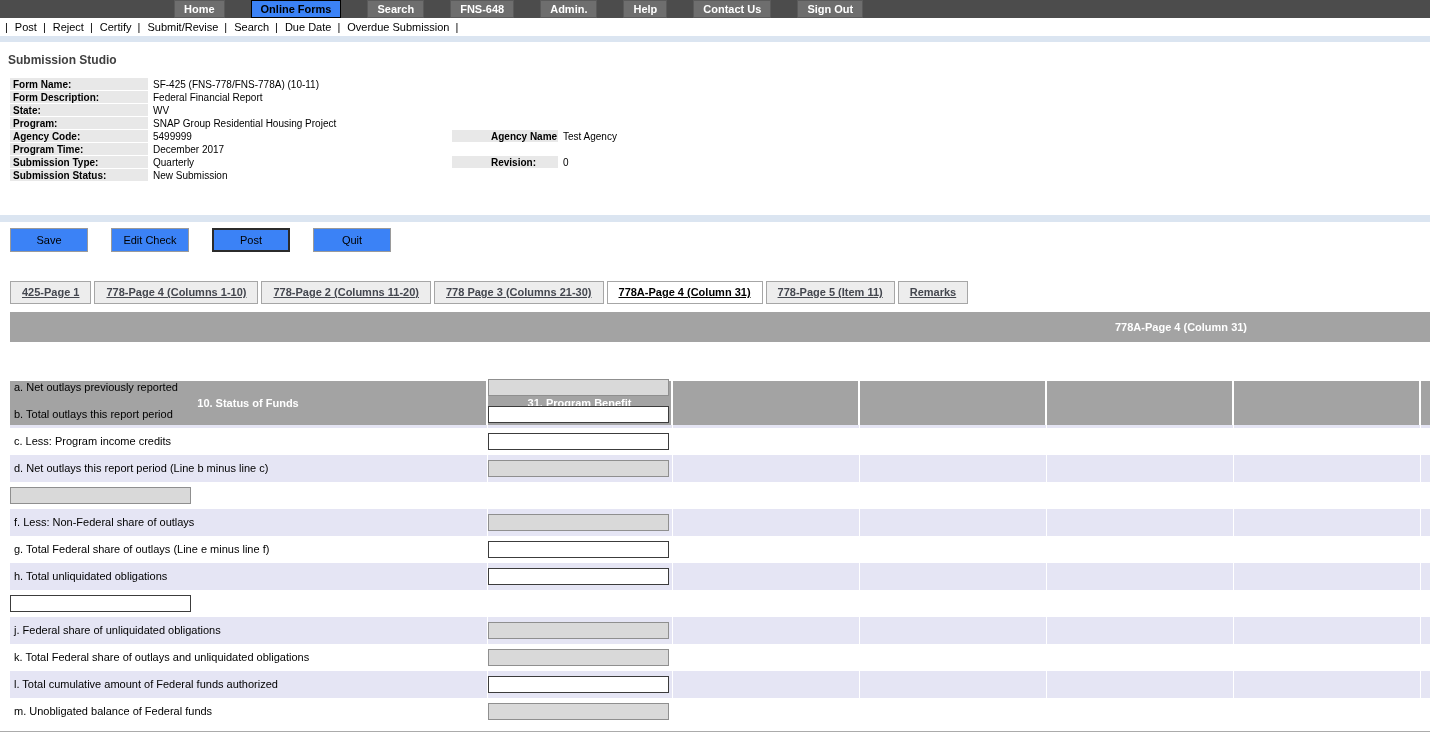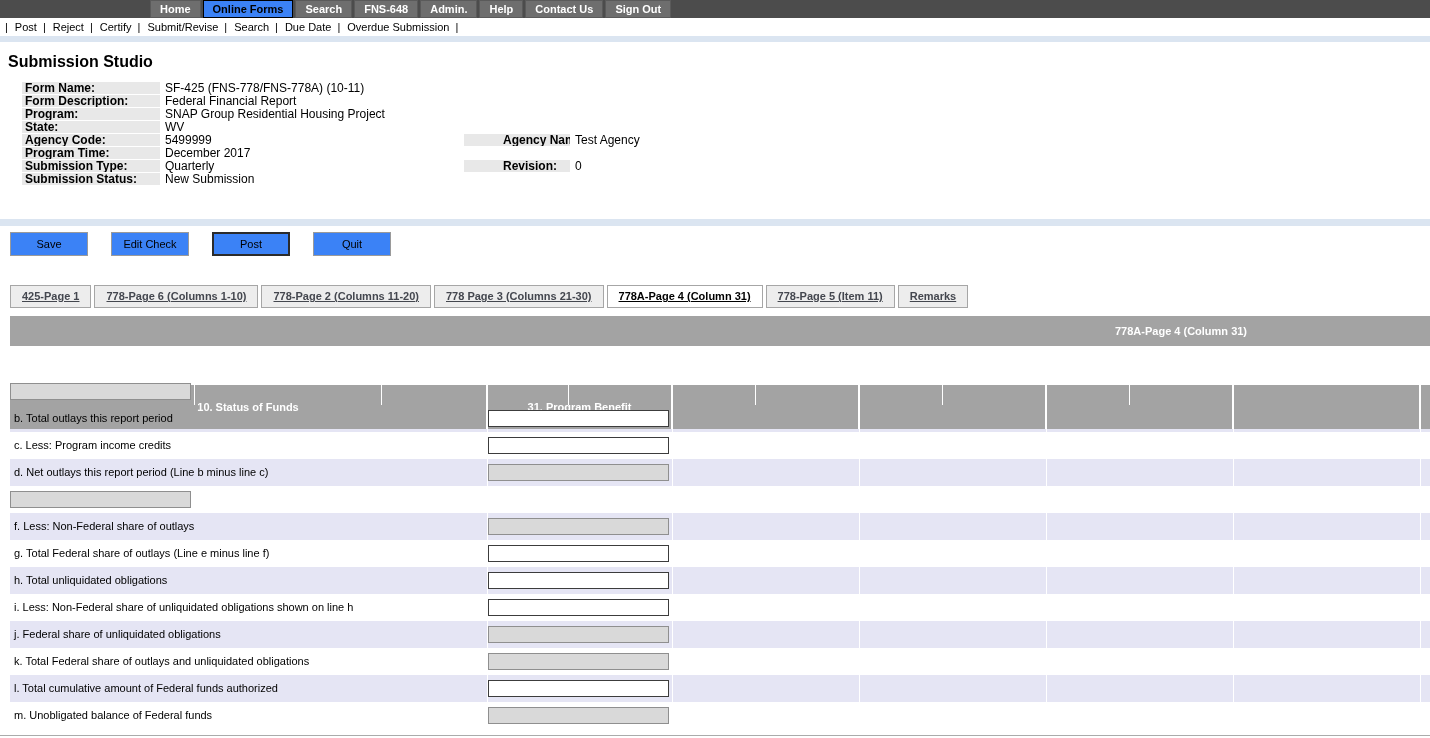--- a/index.html
+++ b/index.html
@@ -11,44 +11,44 @@
   }
 
   
   .topnav {
     height:18px; background:#4c4c4c;
     display:flex; align-items:stretch; padding-left:150px;
   }
   .navtab {
     background:#6e6e6e; color:#fff; font-size:11px; font-weight:bold;
     padding:0 9px; margin-right:2px; display:flex; align-items:center;
-    cursor:pointer; border:1px solid #5a5a5a;
+    cursor:pointer; border:1px solid #5a5a5a;margin-left:24px;
   }
   .navtab.active { background:#3b82f6; color:#000; border:1px solid #000; }
 
   
   .submenu {
     height:18px; display:flex; align-items:center;
     font-size:11px; padding-left:2px; background:#fff;
   }
   .smi { color:#000; margin:0 3px; cursor:pointer; white-space:nowrap; }
   .smi::before { content:"|"; margin-right:7px; color:#000; }
   .smi-end::before { content:"|"; margin-left:3px; }
 
   .blueband { height:6px; background:#dbe5f1; }
 
   
   .title {
-    color:#000000; font-size:16px; font-weight:bold;
+    color:#404040; font-size:12px; font-weight:bold;
     margin:11px 0 11px 8px;
   }
 
   
   .info { margin-left:10px; width:1414px; margin-bottom:33px; }
-  .irow { display:flex; height:13px; line-height:13px; font-size:12px;margin-left:12px; }
+  .irow { display:flex; height:13px; line-height:13px; font-size:10px; }
   .ilabel {
     width:138px; background:#e8e8e8; font-weight:bold;
     padding-left:3px; border-bottom:1px solid #fff;
     overflow:hidden; white-space:nowrap;
   }
   .ivalue { width:304px; padding-left:5px; white-space:nowrap; }
   .ilabel.i2 { width:106px;padding-left:39px; }
   .ivalue.iv2 { flex:1; }
 
   .blueband2 { height:7px; background:#dbe5f1; }
@@ -142,26 +142,26 @@
 <div class="info">
   <div class="irow">
     <div class="ilabel">Form Name:</div>
     <div class="ivalue">SF-425 (FNS-778/FNS-778A) (10-11)</div>
   </div>
   <div class="irow">
     <div class="ilabel">Form Description:</div>
     <div class="ivalue">Federal Financial Report</div>
   </div>
   <div class="irow">
+    <div class="ilabel">State:</div>
+    <div class="ivalue">WV</div>
+  </div>
+  <div class="irow">
     <div class="ilabel">Program:</div>
     <div class="ivalue">SNAP Group Residential Housing Project</div>
-  </div>
-  <div class="irow">
-    <div class="ilabel">State:</div>
-    <div class="ivalue">WV</div>
   </div>
   <div class="irow">
     <div class="ilabel">Agency Code:</div>
     <div class="ivalue">5499999</div>
     <div class="ilabel i2">Agency Name:</div>
     <div class="ivalue iv2">Test Agency</div>
   </div>
   <div class="irow">
     <div class="ilabel">Program Time:</div>
     <div class="ivalue">December 2017</div>
@@ -182,21 +182,21 @@
 
 <div class="toolbar">
   <button class="btn">Save</button>
   <button class="btn">Edit Check</button>
   <button class="btn default">Post</button>
   <button class="btn">Quit</button>
 </div>
 
 <div class="tabstrip">
   <div class="tab">425-Page 1</div>
-  <div class="tab">778-Page 6 (Columns 1-10)</div>
+  <div class="tab">778-Page 4 (Columns 1-10)</div>
   <div class="tab">778-Page 2 (Columns 11-20)</div>
   <div class="tab">778 Page 3 (Columns 21-30)</div>
   <div class="tab active">778A-Page 4 (Column 31)</div>
   <div class="tab">778-Page 5 (Item 11)</div>
   <div class="tab">Remarks</div>
 </div>
 
 <div class="grid-wrap">
   <div class="grid-inner">
     <div class="grid-banner">
@@ -206,20 +206,21 @@
       <div class="hcell c1">10. Status of Funds</div>
       <div class="hcell c2">31. Program Benefit</div>
       <div class="hcell ce"></div>
       <div class="hcell ce"></div>
       <div class="hcell ce"></div>
       <div class="hcell ce"></div>
       <div class="hcell ce"></div>
     </div>
 
     <div class="grow">
+      <div class="bcell blabel">a. Net outlays previously reported</div>
       <div class="bcell binput">
           <input class="amt" type="text" readonly="readonly" style="">
         </div>
       <div class="bcell bempty"></div>
       <div class="bcell bempty"></div>
       <div class="bcell bempty"></div>
       <div class="bcell bempty"></div>
       <div class="bcell bempty"></div>
     </div>
     <div class="grow alt">
@@ -292,21 +293,20 @@
       <div class="bcell binput">
           <input class="amt" type="text" style="">
         </div>
       <div class="bcell bempty"></div>
       <div class="bcell bempty"></div>
       <div class="bcell bempty"></div>
       <div class="bcell bempty"></div>
       <div class="bcell bempty"></div>
     </div>
     <div class="grow">
-      <div class="bcell blabel">i. Less: Non-Federal share of unliquidated obligations shown on line h</div>
       <div class="bcell binput">
           <input class="amt" type="text" style="">
         </div>
       <div class="bcell bempty"></div>
       <div class="bcell bempty"></div>
       <div class="bcell bempty"></div>
       <div class="bcell bempty"></div>
       <div class="bcell bempty"></div>
     </div>
     <div class="grow alt">

